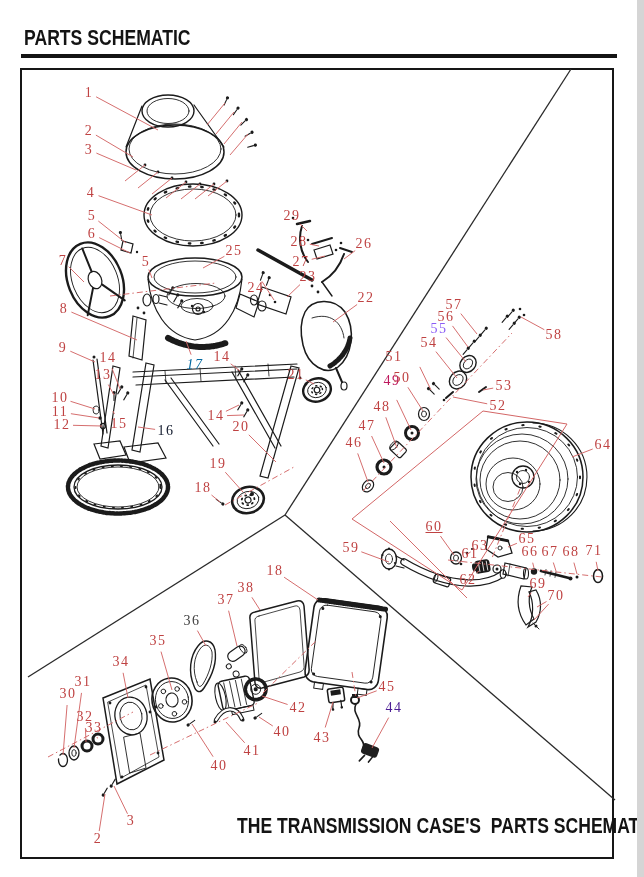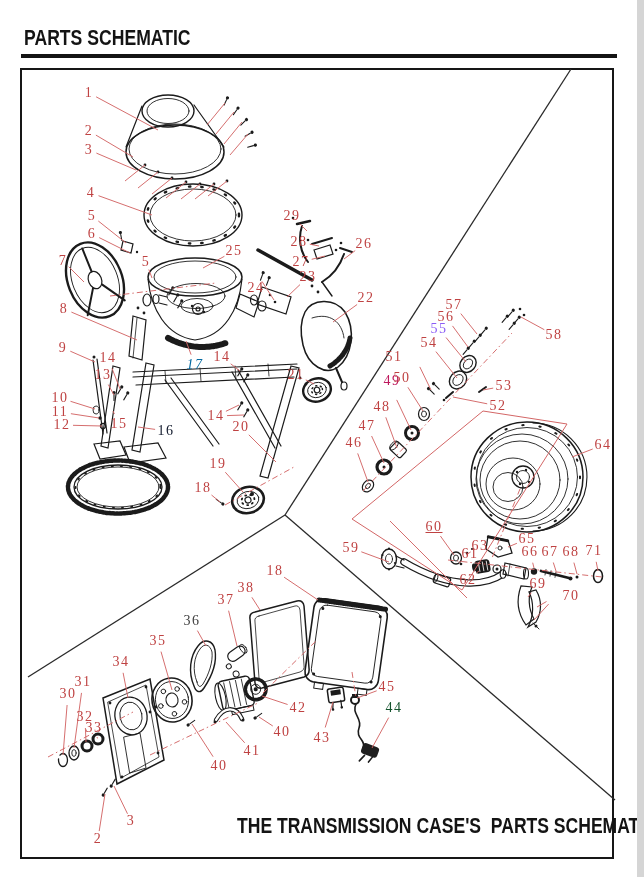--- a/index.html
+++ b/index.html
@@ -578,37 +578,37 @@
       <div class="plabel" style="left: 434px; top: 527px; color: rgb(191, 66, 66); text-decoration: underline;">60</div>
       <div class="plabel" style="left: 470px; top: 554px; color: rgb(191, 66, 66);">61</div>
       <div class="plabel" style="left: 468px; top: 580px; color: rgb(191, 66, 66);">62</div>
       <div class="plabel" style="left: 480px; top: 546px; color: rgb(191, 66, 66);">63</div>
       <div class="plabel" style="left: 527px; top: 539px; color: rgb(191, 66, 66);">65</div>
       <div class="plabel" style="left: 530px; top: 552px; color: rgb(191, 66, 66);">66</div>
       <div class="plabel" style="left: 550px; top: 552px; color: rgb(191, 66, 66);">67</div>
       <div class="plabel" style="left: 571px; top: 552px; color: rgb(191, 66, 66);">68</div>
       <div class="plabel" style="left: 594px; top: 551px; color: rgb(191, 66, 66);">71</div>
       <div class="plabel" style="left: 538px; top: 584px; color: rgb(191, 66, 66);">69</div>
-      <div class="plabel" style="left: 556px; top: 596px; color: rgb(191, 66, 66); margin-left: 15px;">70</div>
+      <div class="plabel" style="left: 556px; top: 596px; color: rgb(191, 66, 66);">70</div>
       <div class="plabel" style="left: 68px; top: 694px; color: rgb(191, 66, 66);">30</div>
       <div class="plabel" style="left: 83px; top: 682px; color: rgb(191, 66, 66);">31</div>
       <div class="plabel" style="left: 85px; top: 717px; color: rgb(191, 66, 66);">32</div>
       <div class="plabel" style="left: 94px; top: 728px; color: rgb(191, 66, 66);">33</div>
       <div class="plabel" style="left: 121px; top: 662px; color: rgb(191, 66, 66);">34</div>
       <div class="plabel" style="left: 158px; top: 641px; color: rgb(191, 66, 66);">35</div>
       <div class="plabel" style="left: 192px; top: 621px; color: #404040;">36</div>
       <div class="plabel" style="left: 226px; top: 600px; color: rgb(191, 66, 66);">37</div>
       <div class="plabel" style="left: 246px; top: 588px; color: rgb(191, 66, 66);">38</div>
       <div class="plabel" style="left: 275px; top: 571px; color: rgb(191, 66, 66);">18</div>
       <div class="plabel" style="left: 282px; top: 732px; color: rgb(191, 66, 66);">40</div>
       <div class="plabel" style="left: 252px; top: 751px; color: rgb(191, 66, 66);">41</div>
       <div class="plabel" style="left: 219px; top: 766px; color: rgb(191, 66, 66);">40</div>
       <div class="plabel" style="left: 298px; top: 708px; color: rgb(191, 66, 66);">42</div>
       <div class="plabel" style="left: 322px; top: 738px; color: rgb(191, 66, 66);">43</div>
-      <div class="plabel" style="left: 394px; top: 708px; color: #14532d; text-align: right;">44</div>
+      <div class="plabel" style="left: 394px; top: 708px; color: #4c1d95; text-align: right;">44</div>
       <div class="plabel" style="left: 387px; top: 687px; color: rgb(191, 66, 66);">45</div>
       <div class="plabel" style="left: 98px; top: 839px; color: rgb(191, 66, 66);">2</div>
       <div class="plabel" style="left: 131px; top: 821px; color: rgb(191, 66, 66);">3</div>
     </div>
 
   <div id="caption">THE TRANSMISSION CASE'S  PARTS SCHEMATIC</div>
   <div id="edge-shadow"></div>
 </div>
 
 </body></html>

